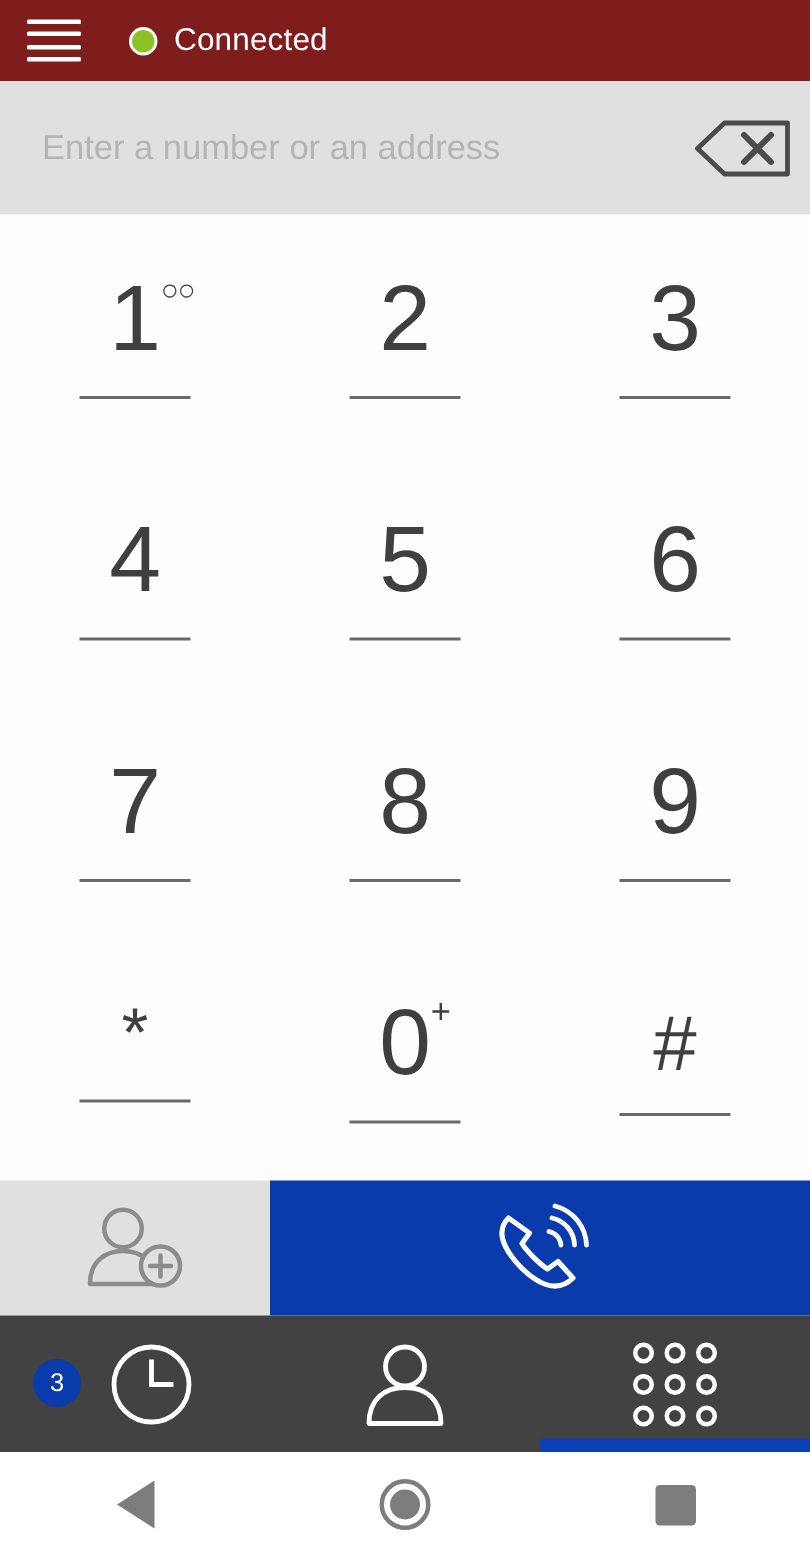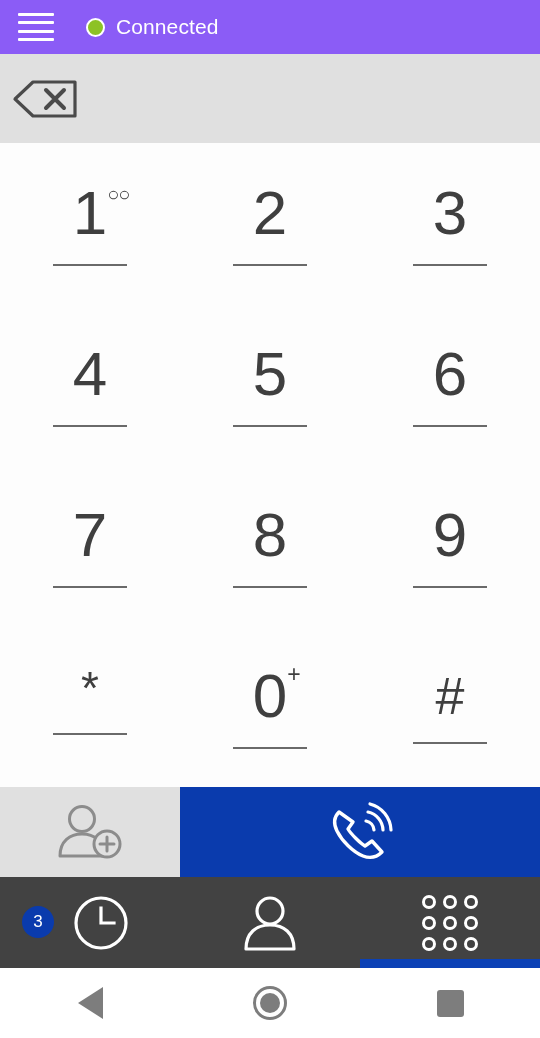--- a/index.html
+++ b/index.html
@@ -12,21 +12,21 @@
   #app {
     position:relative;
     width:540px; height:1038px;
     background:#ffffff;
   }
 
   
   .header {
     position:absolute; left:0; top:0;
     width:540px; height:54px;
-    background:#8b5cf6;
+    background:#7f1d1d;
     display:flex; align-items:center;
   }
   .hamburger {
     width:36px; height:28px;
     margin-left:18px;
     display:flex; flex-direction:column; justify-content:space-between;
     cursor:pointer;
   }
   .hamburger span {
     display:block; width:36px; height:3px;
@@ -226,20 +226,21 @@
       <span></span>
       <span></span>
     </div>
     <div class="status-wrap">
       <div class="status-dot"></div>
       <div class="status-text">Connected</div>
     </div>
   </div>
 
   <div class="input-bar">
+    <input class="number-input" type="text" value="" placeholder="Enter a number or an address" style="">
     <div class="backspace-btn">
       <svg width="66" height="40" viewBox="0 0 66 40">
         <path d="M21 3 L63 3 L63 37 L21 37 L3 20 Z" fill="none" stroke="#4a4a4a" stroke-width="3.2" stroke-linejoin="round"></path>
         <path d="M34 11 L52 29 M52 11 L34 29" fill="none" stroke="#4a4a4a" stroke-width="4" stroke-linecap="round"></path>
       </svg>
     </div>
   </div>
 
   <div class="keypad">
 

